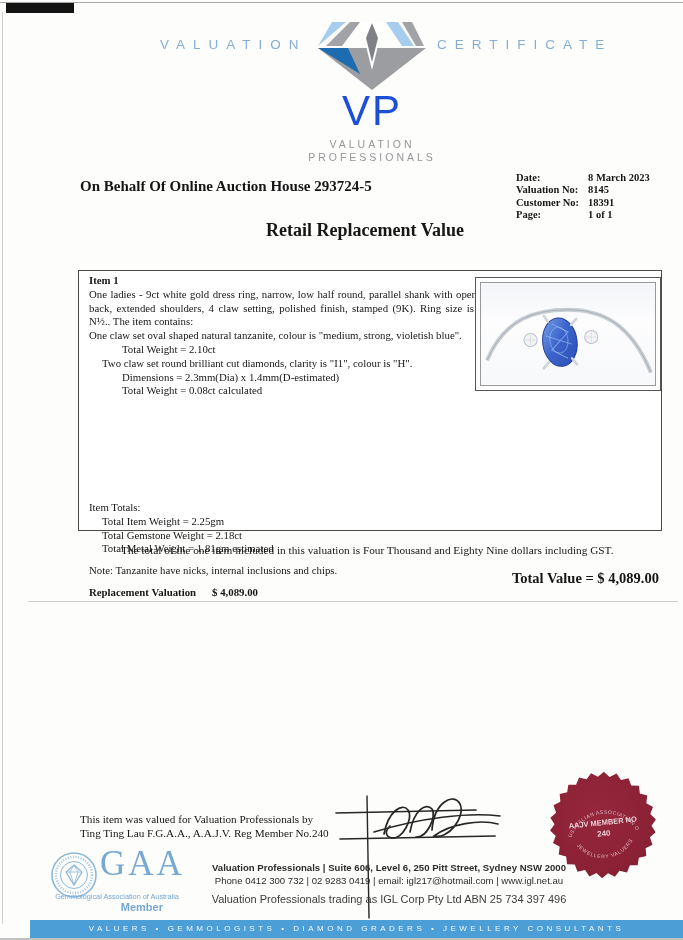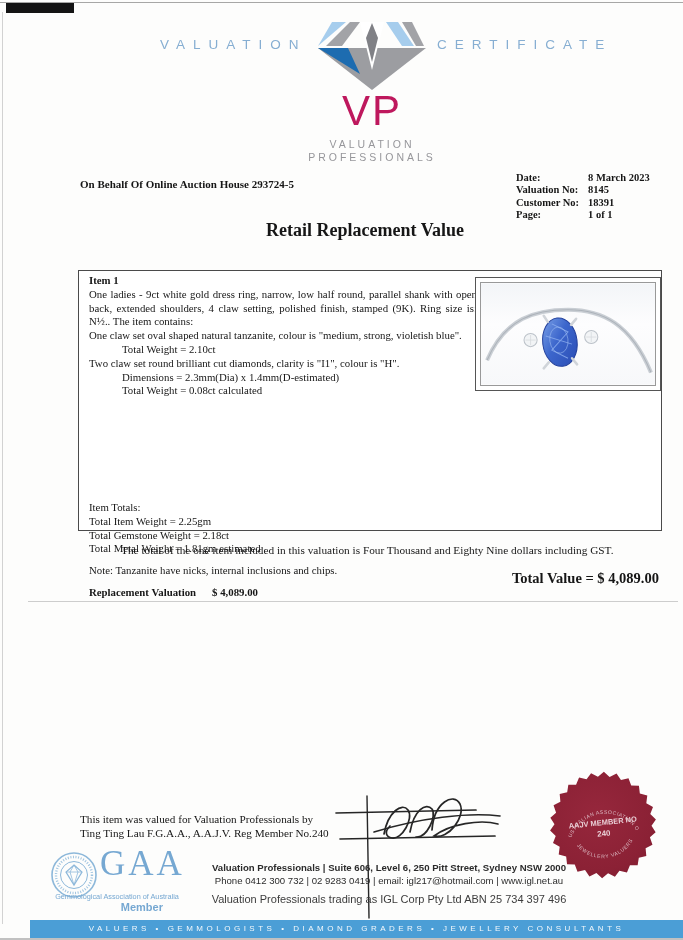--- a/index.html
+++ b/index.html
@@ -18,42 +18,42 @@
   
   .hdr-word{
     top:37px;font-family:"Liberation Sans",sans-serif;font-size:13.5px;
     letter-spacing:8px;color:#86aed2;font-weight:400;
   }
   .hdr-word.left{left:160px;} .hdr-word.right{left:437px;}
   .logo-diamond{left:302px;top:20px;}
   .logo-vp{
     left:302px;top:90px;width:140px;text-align:center;
     font-family:"Liberation Sans",sans-serif;font-size:42px;line-height:42px;
-    color:#be185d;letter-spacing:2px;
+    color:#1d4ed8;letter-spacing:2px;
   }
   .logo-tagline{
     left:282px;top:138px;width:180px;text-align:center;
     font-family:"Liberation Sans",sans-serif;font-size:10.5px;line-height:12.5px;
     letter-spacing:3px;color:#96969a;
   }
   
-  .on-behalf{left:80px;top:178px;font-size:11px;font-weight:bold;text-align:center;}
+  .on-behalf{left:80px;top:178px;font-size:15px;font-weight:bold;text-align:center;}
   .meta-table{left:516px;top:172px;font-size:10.5px;font-weight:bold;line-height:12.3px;}
   .meta-row{display:flex;}
   .meta-label{width:72px;}
   .doc-title{left:47px;top:220px;width:636px;text-align:center;font-size:18px;font-weight:bold;}
   
   .item-box{
     left:78px;top:270px;width:584px;height:261px;border:1px solid #4a4a4a;
     box-sizing:border-box;background:#fff;
   }
   .item-text{position:absolute;left:10px;top:3px;width:392px;font-size:10.8px;line-height:13.8px;}
   .item-heading{font-weight:bold;}
   .jpara{text-align:justify;width:388px;}
-  .ind1{}
+  .ind1{margin-left:13px;}
   .ind1j{width:375px;text-align:justify;}
   .ind2{margin-left:33px;}
   .gap{margin-top:8px;}
   .item-wide{position:absolute;left:10px;top:230px;width:560px;font-size:10.8px;line-height:13.8px;}
   .repl-line{font-weight:bold;}
   .repl-value{display:inline-block;margin-left:16px;}
   
   .photo-frame{
     left:396px;top:6px;width:186px;height:114px;border:1px solid #555;
     background:#fff;box-sizing:border-box;padding:4px;

